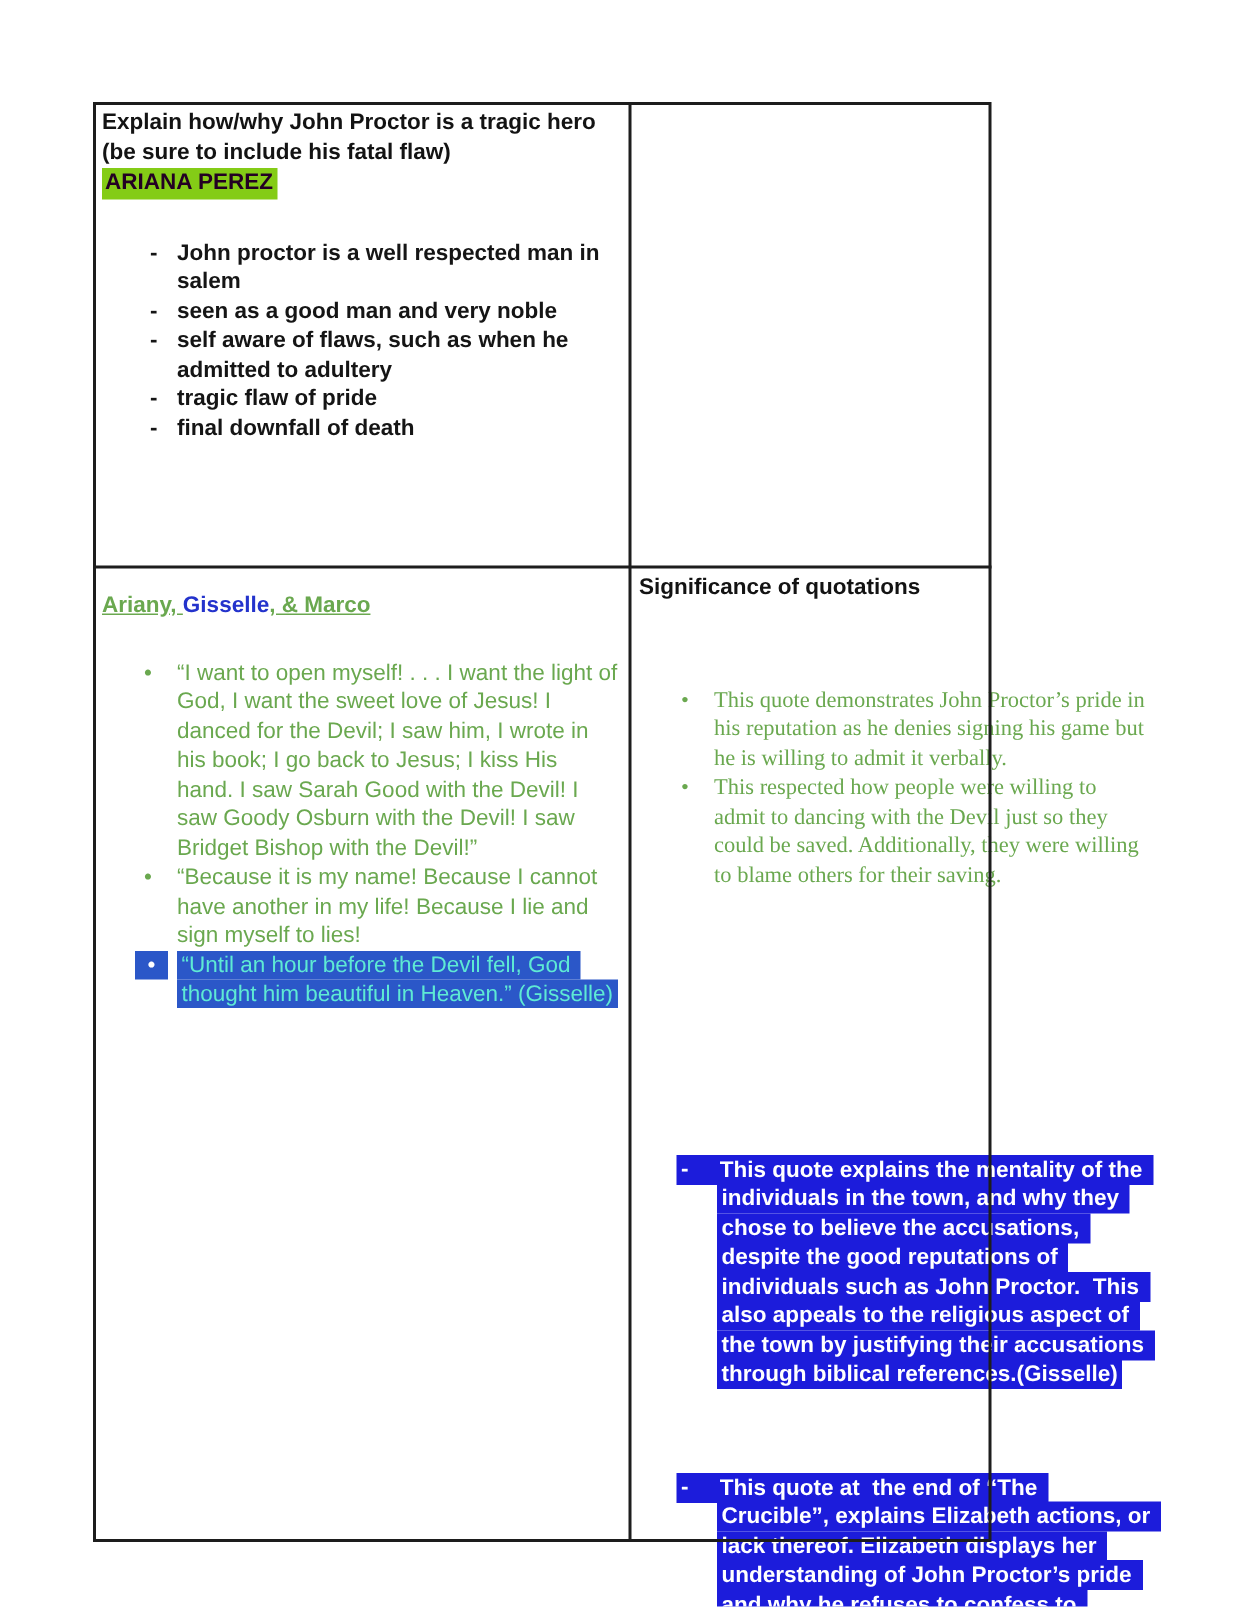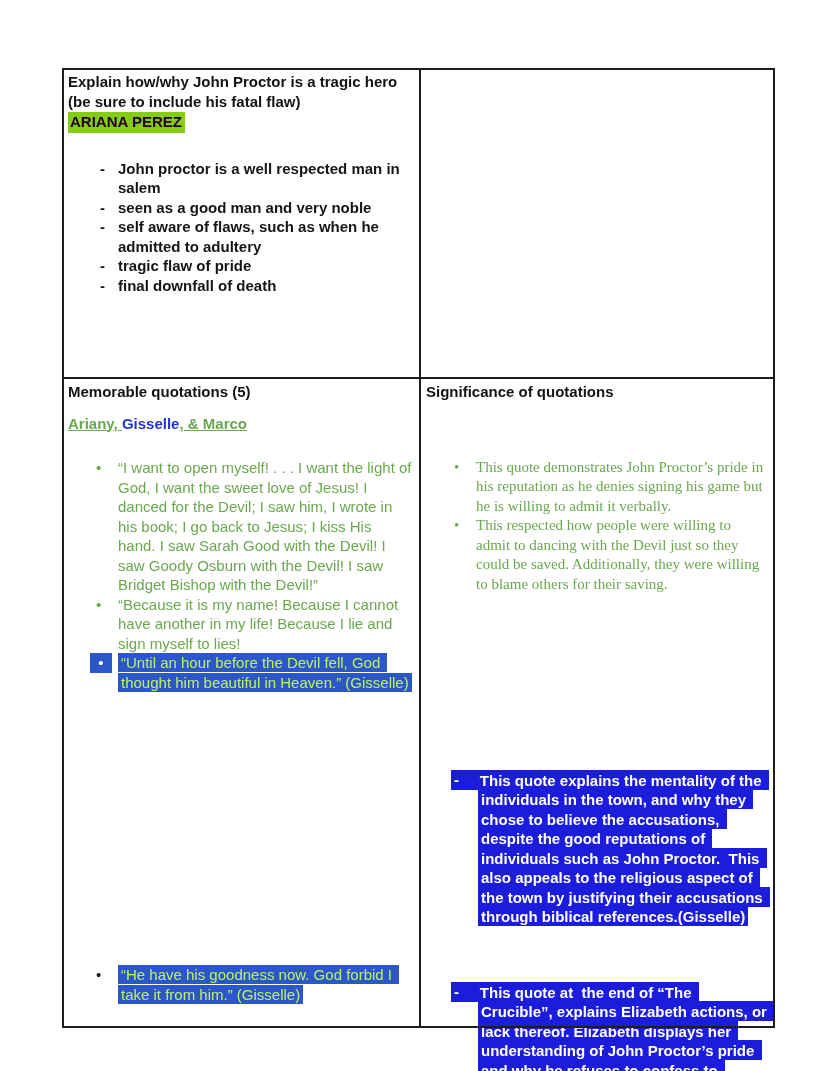--- a/index.html
+++ b/index.html
@@ -5,21 +5,21 @@
   html,body{margin:0;padding:0;}
   body{
     width:828px;height:1071px;
     background:#ffffff;
     font-family:"Liberation Sans",sans-serif;
     position:relative;
     color:#151515;
   }
   .page{position:absolute;inset:0;background:#ffffff;}
   .table{
-    position:absolute;left:62px;top:68px;width:713px;height:960px;
+    position:absolute;left:62px;top:68px;width:599px;height:960px;
   }
   
   .grid-outline{position:absolute;inset:0;border:2px solid #1d1d1d;z-index:4;pointer-events:none;}
   .grid-v{position:absolute;left:357px;top:0;width:2px;height:100%;background:#1d1d1d;z-index:4;pointer-events:none;}
   .grid-h{position:absolute;left:0;top:309px;width:100%;height:2px;background:#1d1d1d;z-index:4;pointer-events:none;}
 
   .cell{position:absolute;z-index:1;padding:4px 8px 4px 6px;box-sizing:border-box;font-size:15px;line-height:19.5px;}
   .cell-tl{left:0;top:0;width:358px;height:310px;}
   .cell-tr{left:358px;top:0;width:355px;height:310px;}
   .cell-bl{left:0;top:310px;width:358px;height:650px;}
@@ -40,21 +40,21 @@
   ul.quotes{list-style:none;margin:25px 0 0 0;padding:0;}
   ul.quotes li{position:relative;padding-left:50px;}
   ul.quotes li::before{content:"\2022";position:absolute;left:28px;top:0;}
   ul.quotes li.green::before{color:#6aa84f;}
   li.sel-blue{color:#e8efe8;}
   li.sel-blue::before{
     color:#ffffff;background:#2b57c8;
     left:22px !important;width:22px;text-align:center;
   }
   .hl-left{
-    background:#2b57c8;color:#bef264;white-space:pre-wrap;
+    background:#2b57c8;color:#5eead4;white-space:pre-wrap;
     padding:1px 3px;box-decoration-break:clone;-webkit-box-decoration-break:clone;
   }
 
   .names{margin-top:12px;font-weight:bold;}
   .name-green{color:#6aa84f;text-decoration:underline;}
   .name-blue{color:#2433cc;}
 
   .header-line{font-weight:bold;color:#131313;}
 
   
@@ -87,30 +87,26 @@
         <li>seen as a good man and very noble</li>
         <li>self aware of flaws, such as when he admitted to adultery</li>
         <li>tragic flaw of pride</li>
         <li>final downfall of death</li>
       </ul>
     </div>
 
     <div class="cell cell-tr"></div>
 
     <div class="cell cell-bl">
-      <div class="header-line">Memorable quotations (5)</div>
       <div class="names"><span class="name-green">Ariany, </span><span class="name-blue">Gisselle</span><span class="name-green">, &amp; Marco</span></div>
       <ul class="quotes green">
         <li class="green">“I want to open myself! . . . I want the light of God, I want the sweet love of Jesus! I danced for the Devil; I saw him, I wrote in his book; I go back to Jesus; I kiss His hand. I saw Sarah Good with the Devil! I saw Goody Osburn with the Devil! I saw Bridget Bishop with the Devil!”</li>
         <li class="green">“Because it is my name! Because I cannot have another in my life! Because I lie and sign myself to lies!</li>
         <li class="sel-blue"><span class="hl-left">“Until an hour before the Devil fell, God thought him beautiful in Heaven.” (Gisselle)</span></li>
       </ul>
-      <div class="quote-abs">
-        <div class="li-like"><span class="hl-left">“He have his goodness now. God forbid I take it from him.” (Gisselle)</span></div>
-      </div>
     </div>
 
     <div class="cell cell-br">
       <div class="header-line">Significance of quotations</div>
       <ul class="quotes green" style="margin-top:56px;font-family:Liberation Serif, serif;">
         <li class="green">This quote demonstrates John Proctor’s pride in his reputation as he denies signing his game but he is willing to admit it verbally.</li>
         <li class="green">This respected how people were willing to admit to dancing with the Devil just so they could be saved. Additionally, they were willing to blame others for their saving.</li>
       </ul>
       <div class="note-abs note-1">
         <p><span class="hl-right">This quote explains the mentality of the individuals in the town, and why they chose to believe the accusations, despite the good reputations of individuals such as John Proctor.  This also appeals to the religious aspect of the town by justifying their accusations through biblical references.(Gisselle)</span></p>

